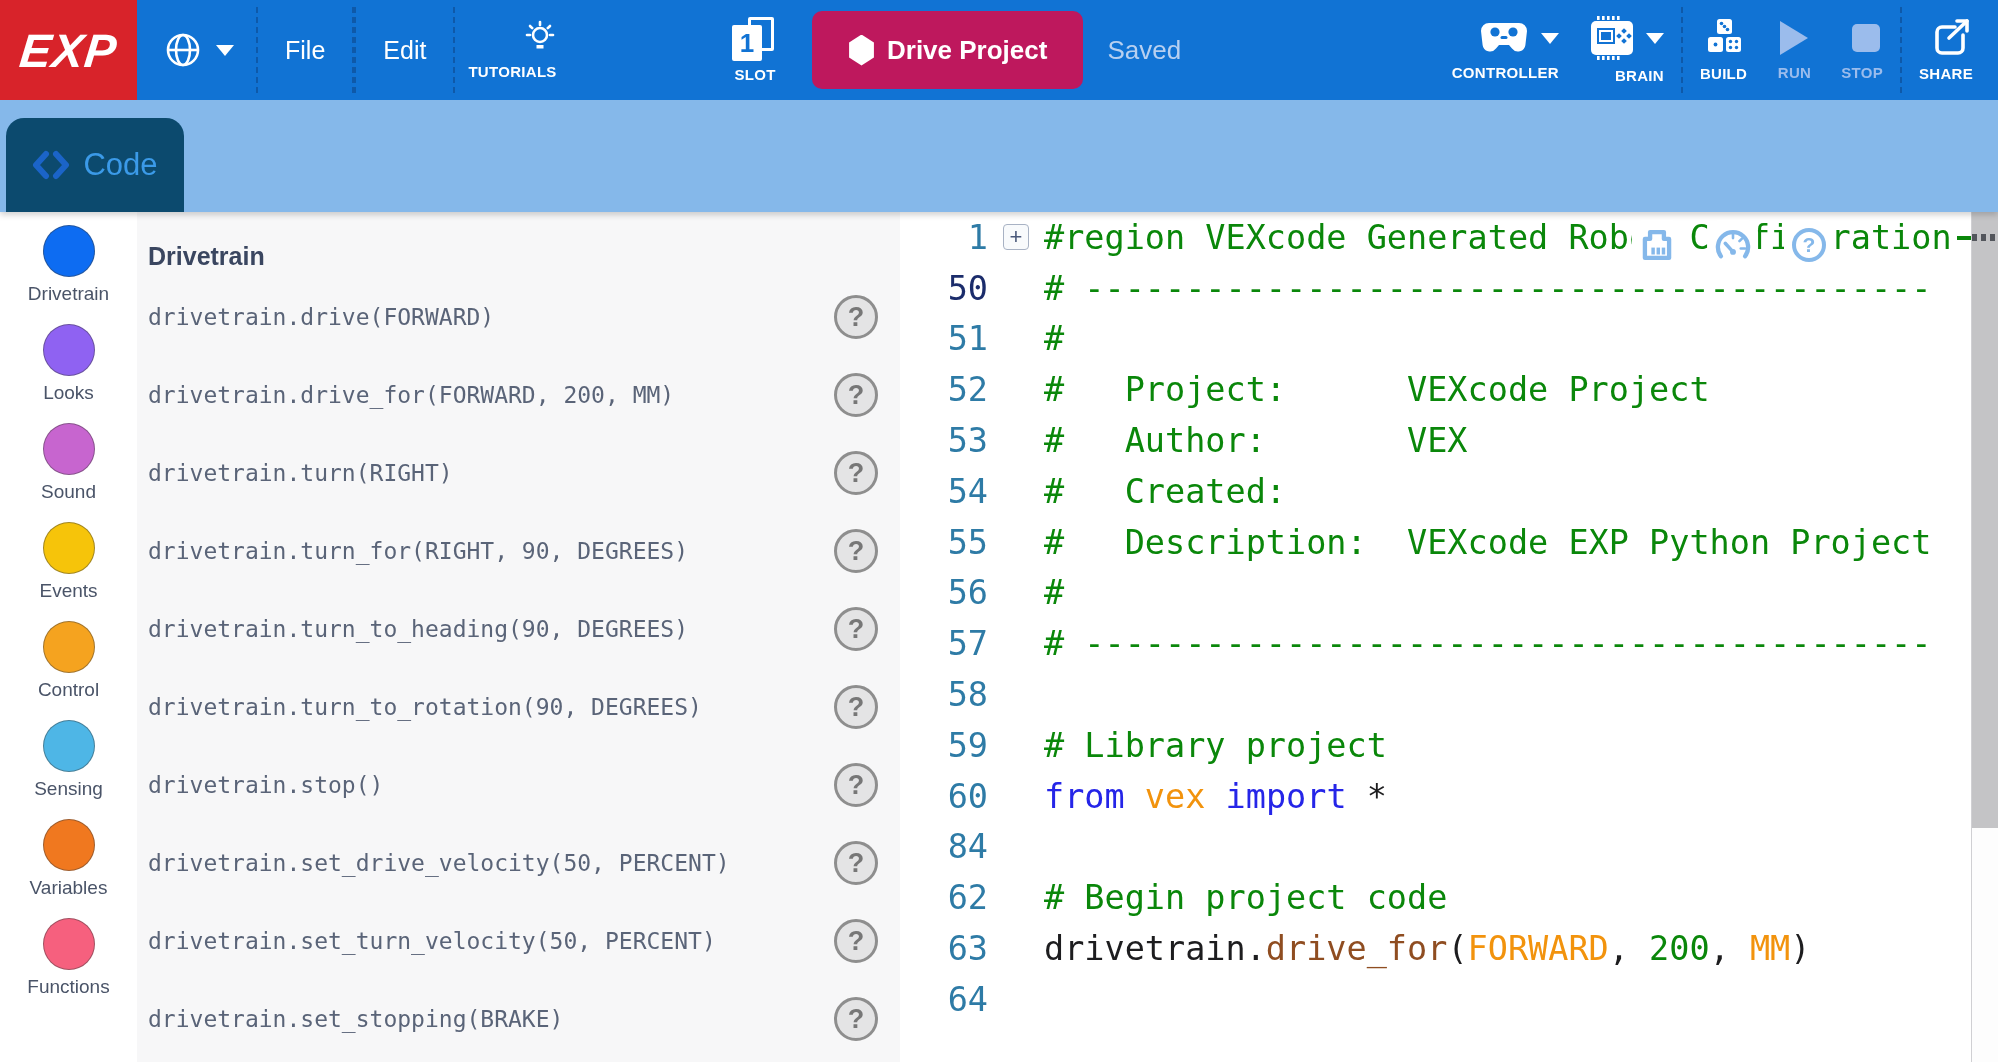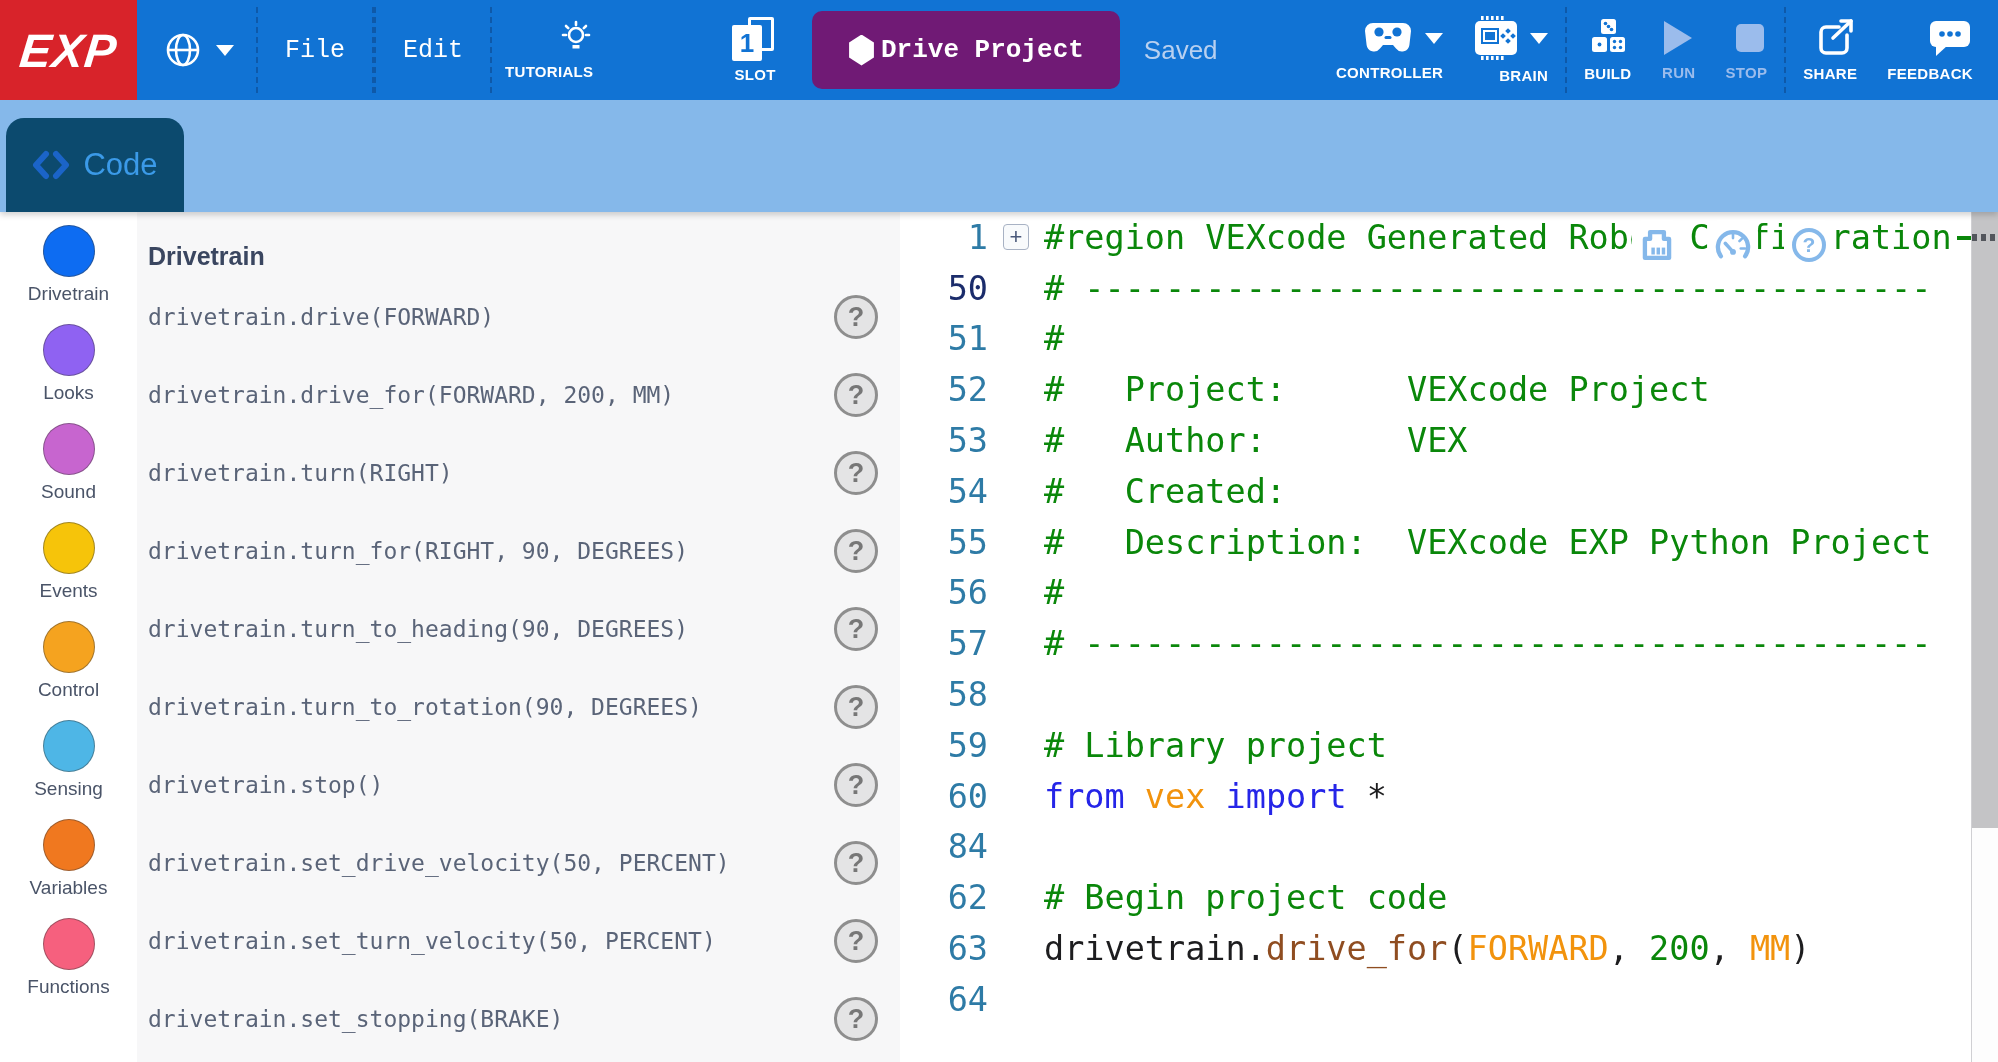--- a/index.html
+++ b/index.html
@@ -13,38 +13,38 @@
   .app{position:relative;width:1998px;height:1062px;overflow:hidden;background:#fff;}
 
   
   .navbar{position:absolute;left:0;top:0;width:1998px;height:100px;background:var(--navbar-bg);z-index:6;}
   .logo{position:absolute;left:0;top:0;width:137px;height:100px;background:var(--logo-bg);
         display:flex;align-items:center;justify-content:center;color:#fff;font-weight:800;
         font-size:47px;font-style:italic;letter-spacing:1px;transform-origin:center;}
   .logo span{display:inline-block;transform:skewX(-6deg);}
   .nav-left{position:absolute;left:140px;top:0;height:100px;display:flex;align-items:stretch;}
   .vsep{align-self:center;height:86px;border-left:2px dashed rgba(13,76,150,.9);opacity:.75;}
-  .nav-menu{display:flex;align-items:center;padding:0 27px;color:#fff;font-size:25px;background:none;border:none;cursor:pointer;font-family:Liberation Mono, monospace;}
+  .nav-menu{display:flex;align-items:center;padding:0 27px;color:#fff;font-size:25px;background:none;border:none;cursor:pointer;font-family:Liberation Sans, sans-serif;}
   .globe-item{display:flex;align-items:center;gap:12px;padding:0 22px;cursor:pointer;}
   .caret{width:0;height:0;border:9px solid transparent;border-top:11px solid #fff;margin-top:10px;}
   .nav-col{display:flex;flex-direction:column;align-items:flex-end;justify-content:center;gap:7px;padding:0 13px;cursor:pointer;}
   .nav-label{color:#fff;font-size:15px;font-weight:700;letter-spacing:.3px;white-space:nowrap;}
   .icon-row{display:flex;align-items:center;gap:11px;}
   .nav-right{position:absolute;right:12px;top:0;height:100px;display:flex;align-items:stretch;gap:4px;}
   .disabled-group .nav-label{color:var(--disabled);}
 
   
   .project-group{position:absolute;left:722px;top:0;height:100px;display:flex;align-items:center;gap:24px;}
   .slot-btn{display:flex;flex-direction:column;align-items:center;gap:3px;cursor:pointer;width:66px;}
   .slot-ic{position:relative;width:46px;height:46px;}
   .slot-back{position:absolute;left:16px;top:0;width:26px;height:34px;border:3px solid #fff;border-radius:2px;}
   .slot-front{position:absolute;left:0;top:8px;width:30px;height:36px;background:#fff;border-radius:2px;
               display:flex;align-items:center;justify-content:center;color:var(--navbar-bg);font-weight:800;font-size:26px;}
-  .project-btn{display:flex;align-items:center;gap:6px;height:78px;padding:0 36px;border:none;cursor:pointer;
-               background:#701a75;border-radius:10px;color:#fff;font-size:26px;font-weight:600;font-family:Liberation Mono, monospace;}
+  .project-btn{display:flex;align-items:center;gap:12px;height:78px;padding:0 36px;border:none;cursor:pointer;
+               background:#be185d;border-radius:10px;color:#fff;font-size:26px;font-weight:600;font-family:Liberation Sans, sans-serif;}
   .hexagon{width:27px;height:31px;background:#fff;
            clip-path:polygon(50% 0,96% 26%,96% 74%,50% 100%,4% 74%,4% 26%);}
   .saved{color:#b8d0f0;font-size:26px;}
 
   
   .subbar{position:absolute;left:0;top:100px;width:1998px;height:112px;background:var(--subbar-bg);
           box-shadow:0 3px 6px rgba(0,0,0,.18);z-index:5;}
   .code-tab{position:absolute;left:6px;top:18px;width:178px;height:94px;background:#0c4a6e;
             border-radius:18px 18px 0 0;display:flex;align-items:center;justify-content:center;gap:13px;cursor:pointer;}
   .code-tab-label{color:#3b9ae8;font-size:31px;font-weight:500;}
@@ -227,30 +227,20 @@
 
       <div class="nav-col">
         <svg width="42" height="40" viewBox="0 0 42 40" fill="none" stroke="#fff" stroke-width="3.6" stroke-linecap="round" stroke-linejoin="round">
           <path d="M24 9 H11 a5 5 0 0 0 -5 5 v16 a5 5 0 0 0 5 5 h16 a5 5 0 0 0 5 -5 V17"></path>
           <path d="M18 20 L36 3"></path>
           <path d="M26 3 h10 v10"></path>
         </svg>
         <span class="nav-label">SHARE</span>
       </div>
 
-      <div class="nav-col">
-        <svg width="46" height="40" viewBox="0 0 46 40">
-          <rect x="3" y="3" width="40" height="26" rx="6" fill="#fff"></rect>
-          <polygon points="9,27 9,38 21,27" fill="#fff"></polygon>
-          <circle cx="15" cy="16" r="2.8" fill="var(--navbar-bg)"></circle>
-            <circle cx="23" cy="16" r="2.8" fill="var(--navbar-bg)"></circle>
-            <circle cx="31" cy="16" r="2.8" fill="var(--navbar-bg)"></circle>
-        </svg>
-        <span class="nav-label">FEEDBACK</span>
-      </div>
     </div>
   </header>
 
   <div class="subbar">
     <div class="code-tab">
       <svg width="38" height="34" viewBox="0 0 38 34" fill="none" stroke="#1b64c8" stroke-width="6" stroke-linecap="round" stroke-linejoin="round">
         <path d="M14 6 L4 17 L14 28"></path>
           <path d="M24 6 L34 17 L24 28"></path>
       </svg>
       <span class="code-tab-label">Code</span>

